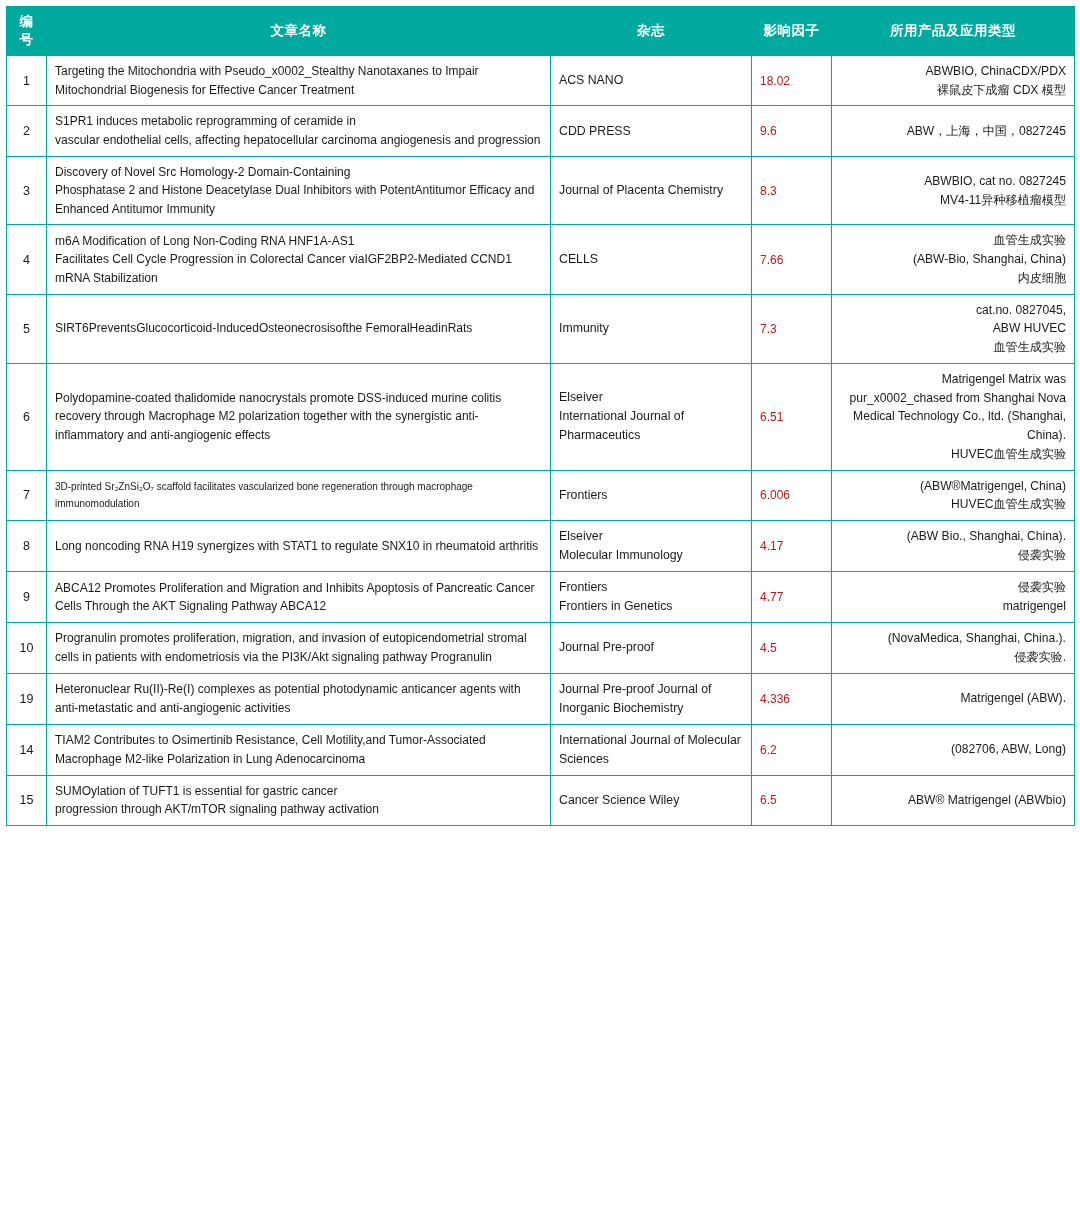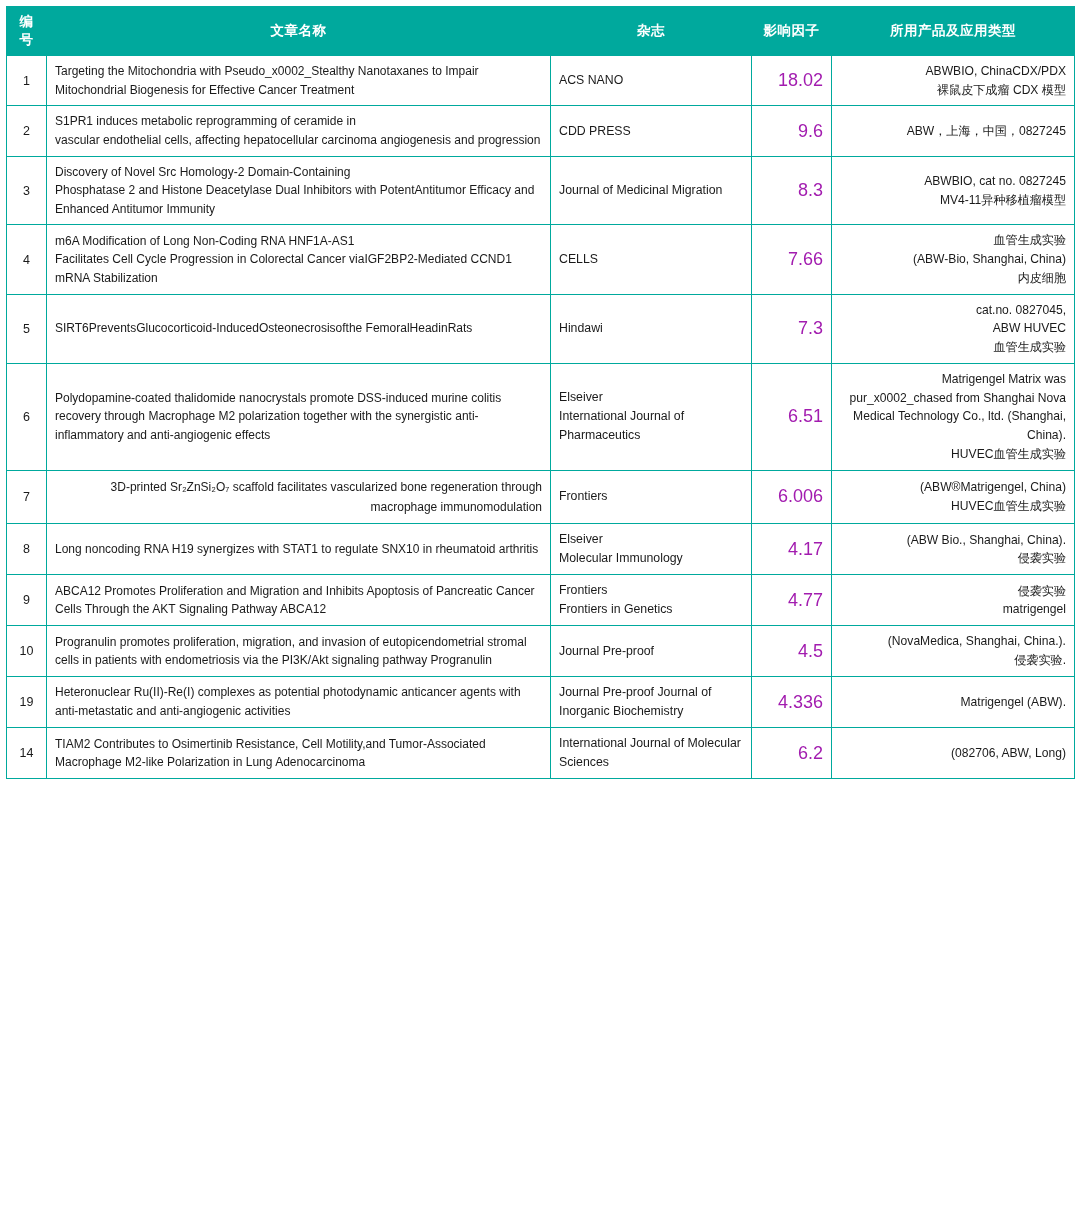--- a/index.html
+++ b/index.html
@@ -61,37 +61,36 @@
     padding-left: 10px;
     padding-right: 10px;
   }
   td.journal {
     text-align: left;
     font-size: 12.3px;
     line-height: 1.55;
     color: #1a1a1a;
   }
   td.ifactor {
-    text-align: right;
-    font-size: 18px;
-    color: #a21caf;
+    text-align: left;
+    font-size: 12px;
+    color: #b91c1c;
   }
   td.product {
     text-align: right;
     font-size: 12.1px;
     line-height: 1.55;
     color: #1a1a1a;
     padding-left: 6px;
     padding-right: 6px;
   }
   
   tr.big td.title {
-    font-size: 12px;
+    font-size: 10px;
     line-height: 1.7;
-    text-align: right;
   }
 </style>
 </head>
 <body>
 
 <div class="sheet">
   <table class="pub-table">
     <colgroup>
       <col class="c-idx">
       <col class="c-title">
@@ -119,35 +118,35 @@
         <tr>
           <td class="idx">2</td>
           <td class="title">S1PR1 induces metabolic reprogramming of ceramide in<br>vascular endothelial cells, affecting hepatocellular carcinoma angiogenesis and progression</td>
           <td class="journal">CDD PRESS</td>
           <td class="ifactor">9.6</td>
           <td class="product">ABW，上海，中国，0827245</td>
         </tr>
         <tr>
           <td class="idx">3</td>
           <td class="title">Discovery of Novel Src Homology-2 Domain-Containing<br>Phosphatase 2 and Histone Deacetylase Dual Inhibitors with PotentAntitumor Efficacy and Enhanced Antitumor Immunity</td>
-          <td class="journal">Journal of Medicinal Migration</td>
+          <td class="journal">Journal of Placenta Chemistry</td>
           <td class="ifactor">8.3</td>
           <td class="product">ABWBIO, cat no. 0827245<br>MV4-11异种移植瘤模型</td>
         </tr>
         <tr>
           <td class="idx">4</td>
           <td class="title">m6A Modification of Long Non-Coding RNA HNF1A-AS1<br>Facilitates Cell Cycle Progression in Colorectal Cancer viaIGF2BP2-Mediated CCND1 mRNA Stabilization</td>
           <td class="journal">CELLS</td>
           <td class="ifactor">7.66</td>
           <td class="product">血管生成实验<br>(ABW-Bio, Shanghai, China)<br>内皮细胞</td>
         </tr>
         <tr>
           <td class="idx">5</td>
           <td class="title">SIRT6PreventsGlucocorticoid-InducedOsteonecrosisofthe FemoralHeadinRats</td>
-          <td class="journal">Hindawi</td>
+          <td class="journal">Immunity</td>
           <td class="ifactor">7.3</td>
           <td class="product">cat.no. 0827045,<br>ABW HUVEC<br>血管生成实验</td>
         </tr>
         <tr>
           <td class="idx">6</td>
           <td class="title">Polydopamine-coated thalidomide nanocrystals promote DSS-induced murine colitis recovery through Macrophage M2 polarization together with the synergistic anti-inflammatory and anti-angiogenic effects</td>
           <td class="journal">Elseiver<br>International Journal of Pharmaceutics</td>
           <td class="ifactor">6.51</td>
           <td class="product">Matrigengel Matrix was pur_x0002_chased from Shanghai Nova Medical Technology Co., ltd. (Shanghai, China).<br>HUVEC血管生成实验</td>
         </tr>
@@ -186,15 +185,22 @@
           <td class="ifactor">4.336</td>
           <td class="product">Matrigengel (ABW).</td>
         </tr>
         <tr>
           <td class="idx">14</td>
           <td class="title">TIAM2 Contributes to Osimertinib Resistance, Cell Motility,and Tumor-Associated Macrophage M2-like Polarization in Lung Adenocarcinoma</td>
           <td class="journal">International Journal of Molecular Sciences</td>
           <td class="ifactor">6.2</td>
           <td class="product">(082706, ABW, Long)</td>
         </tr>
+        <tr>
+          <td class="idx">15</td>
+          <td class="title">SUMOylation of TUFT1 is essential for gastric cancer<br>progression through AKT/mTOR signaling pathway activation</td>
+          <td class="journal">Cancer Science Wiley</td>
+          <td class="ifactor">6.5</td>
+          <td class="product">ABW® Matrigengel (ABWbio)</td>
+        </tr>
       </tbody>
   </table>
 </div>
 
 </body></html>

